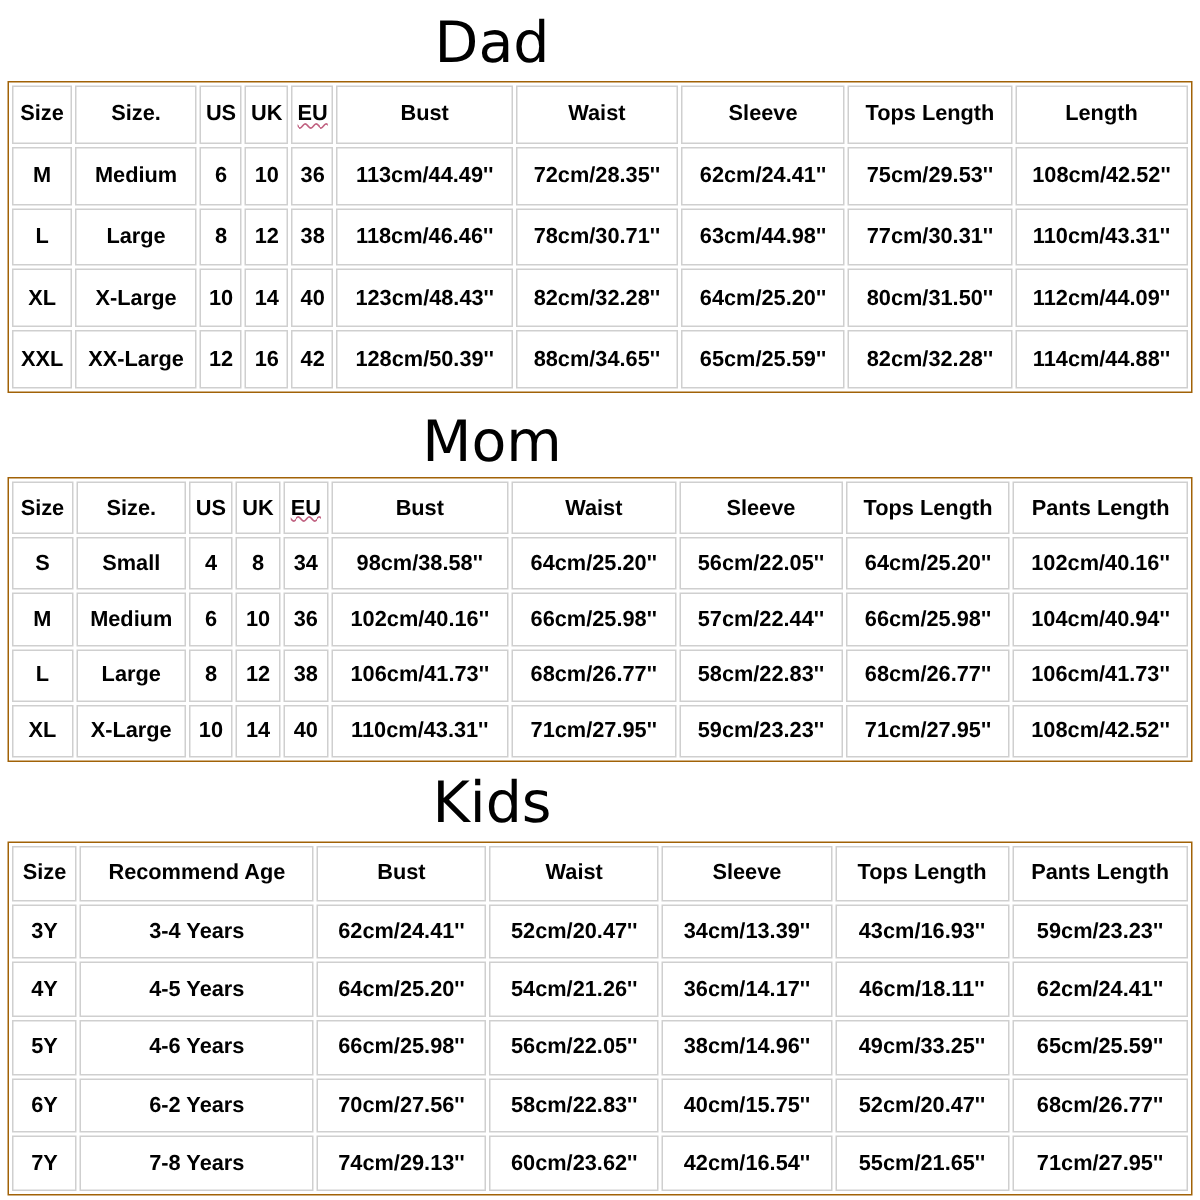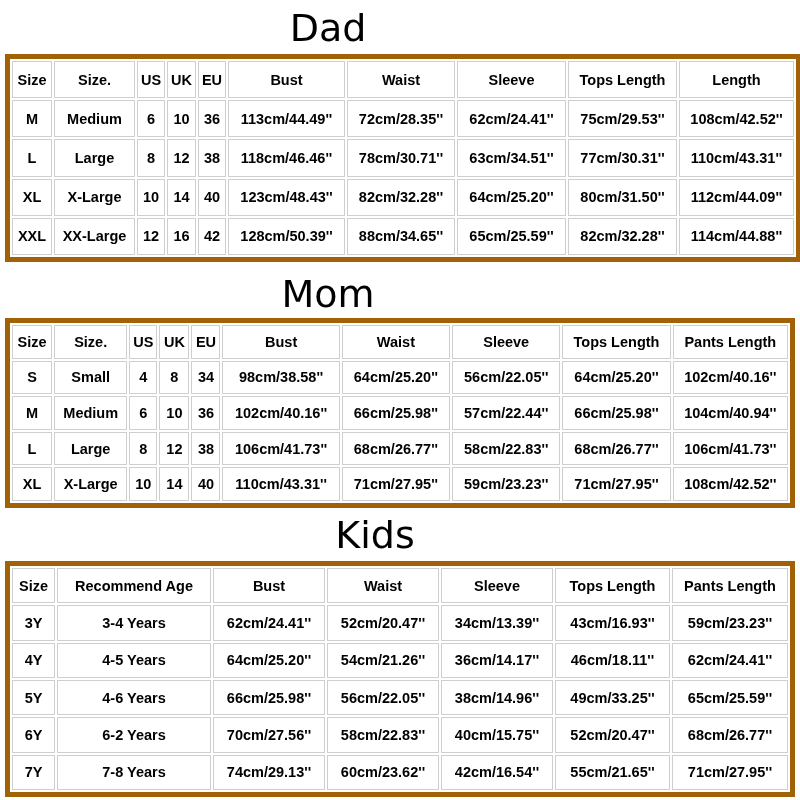--- a/index.html
+++ b/index.html
@@ -2,25 +2,25 @@
 <html><head>
   <meta charset="utf-8">
   <style>
     html, body { margin: 0; padding: 0; background: #ffffff; }
     body { width: 800px; height: 800px; position: relative; overflow: hidden;
            font-family: "Liberation Sans", sans-serif; color: #000; }
     .title { position: absolute; left: 0; width: 656px; text-align: center;
              font-family: "DejaVu Sans", sans-serif; font-size: 38px; line-height: 44px;
              font-weight: normal; color: #000; }
     .tbl { position: absolute; border-collapse: separate; border-spacing: 2px;
-           border: 5px solid #a16207; background: #ffffff; table-layout: fixed; }
+           border: 1px solid #a16207; background: #ffffff; table-layout: fixed; }
     .tbl td { border: 1px solid #cfcfcf; text-align: center; vertical-align: middle;
               font-weight: bold; font-size: 14.5px; padding: 0; white-space: nowrap;
               overflow: hidden; }
-    .eu-under { text-decoration-color: #c06080;
+    .eu-under { text-decoration: underline; text-decoration-color: #c06080;
                 text-decoration-style: wavy; text-decoration-thickness: 1px; }
   </style>
 </head>
 <body>
 
 <div class="title" style="top:6px;">Dad</div>
 <table class="tbl" style="left:5px; top:54px; width:790px; height:208px;">
   <colgroup>
     <col style="width:40px">
       <col style="width:81px">
@@ -59,21 +59,21 @@
     <td>108cm/42.52''</td>
   </tr>
   <tr>
     <td>L</td>
     <td>Large</td>
     <td>8</td>
     <td>12</td>
     <td>38</td>
     <td>118cm/46.46''</td>
     <td>78cm/30.71''</td>
-    <td>63cm/34.51''</td>
+    <td>63cm/44.98''</td>
     <td>77cm/30.31''</td>
     <td>110cm/43.31''</td>
   </tr>
   <tr>
     <td>XL</td>
     <td>X-Large</td>
     <td>10</td>
     <td>14</td>
     <td>40</td>
     <td>123cm/48.43''</td>
@@ -168,21 +168,21 @@
     <td>40</td>
     <td>110cm/43.31''</td>
     <td>71cm/27.95''</td>
     <td>59cm/23.23''</td>
     <td>71cm/27.95''</td>
     <td>108cm/42.52''</td>
   </tr>
 </tbody>
   </table>
 
-<div class="title" style="top:513px;padding-left:47px;">Kids</div>
+<div class="title" style="top:513px;">Kids</div>
 <table class="tbl" style="left:5px; top:561px; width:790px; height:236px;">
   <colgroup>
     <col style="width:43px">
       <col style="width:154px">
       <col style="width:112px">
       <col style="width:112px">
     <col style="width:112px">
       <col style="width:115px">
       <col style="width:116px">
   </colgroup>

